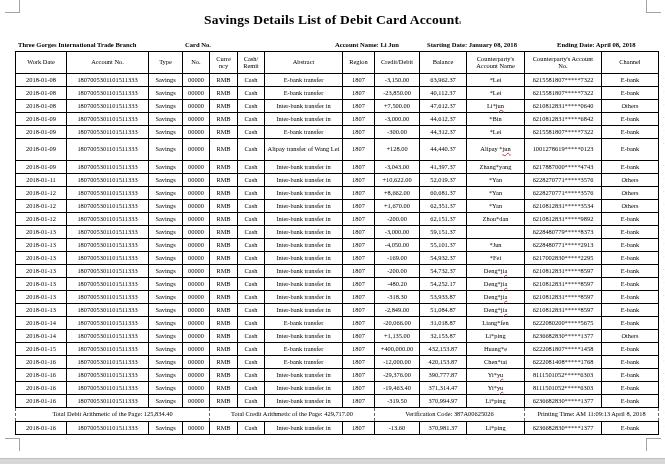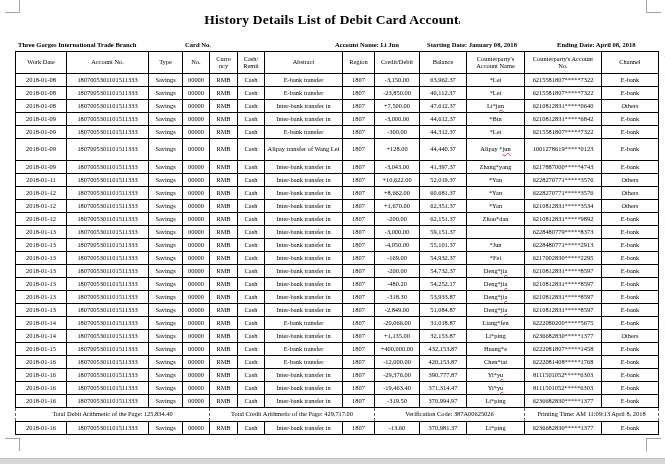--- a/index.html
+++ b/index.html
@@ -44,21 +44,21 @@
 </head>
 <body>
 
 <div class="page">
 
   <div class="cm tl"></div>
   <div class="cm tr"></div>
   <div class="cm bl"></div>
   <div class="cm br"></div>
 
-  <div class="title-wrap"><span>History Details List of Debit Card Account</span><span class="title-mark">ı</span></div>
+  <div class="title-wrap"><span>Savings Details List of Debit Card Account</span><span class="title-mark">ı</span></div>
 
   <div class="info">
     <span class="i-branch">Three Gorges International Trade Branch</span>
     <span class="i-card">Card No.</span>
     <span class="i-acct">Account Name: Li Jun</span>
     <span class="i-start">Starting Date: January 08, 2018</span>
     <span class="i-end">Ending Date: April 08, 2018</span>
   </div>
 
   <table>

